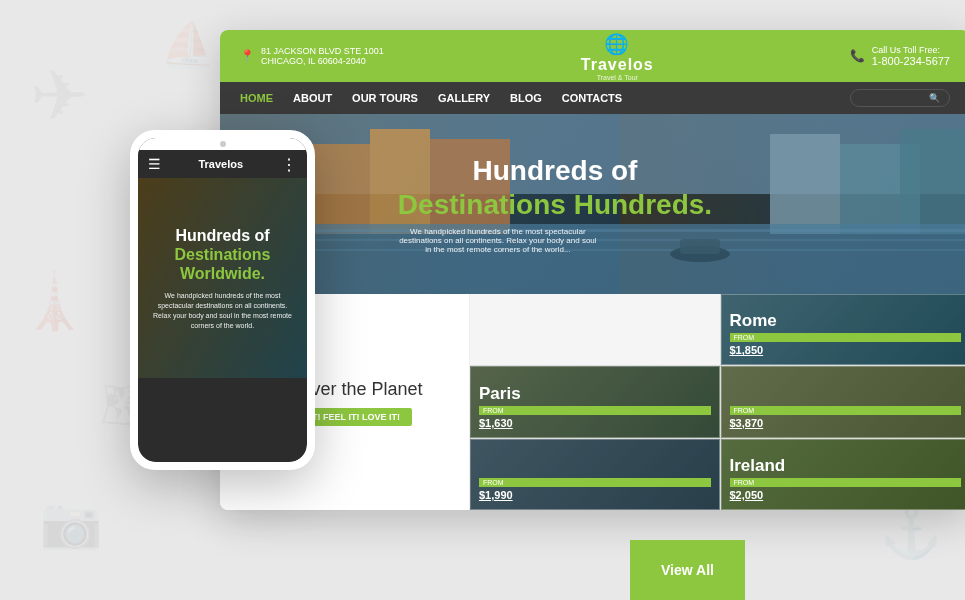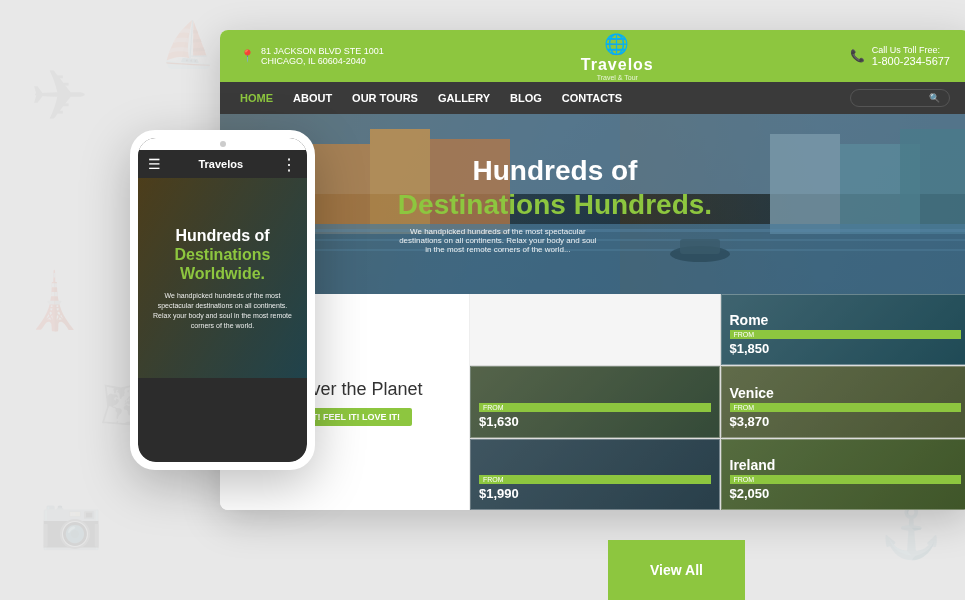--- a/index.html
+++ b/index.html
@@ -203,35 +203,36 @@
       position: relative;
       z-index: 2;
       padding: 8px;
       height: 100%;
       display: flex;
       flex-direction: column;
       justify-content: flex-end;
     }
     .dest-name {
       color: white;
-      font-size: 14px;
+      font-size: 17px;
       font-weight: bold;
     }
     .dest-from-label {
       background: #8dc63f;
       color: white;
       font-size: 7px;
       padding: 1px 4px;
       display: inline-block;
       margin: 2px 0;
     }
     .dest-price {
       color: white;
-      font-size: 13px;
-      font-weight: bold;
+      font-size: 11px;
+      font-weight: bold;
+      text-decoration: underline;
     }
 
     
     .mobile-mockup {
       position: absolute;
       top: 130px;
       left: 130px;
       width: 185px;
       height: 340px;
       background: white;
@@ -423,28 +424,28 @@
           <div class="dest-from-label">FROM</div>
           <div class="dest-price">$1,850</div>
         </div>
       </div>
 
       <div style="background:#f5f5f5; grid-column:1; grid-row:1; display:flex;align-items:center;justify-content:center;">
       </div>
 
       <div class="dest-card" style="background:linear-gradient(rgba(0,0,0,0.3),rgba(0,0,0,0.3)),linear-gradient(135deg,#7a8f6a,#4a6a50); grid-column:1; grid-row:2;">
         <div class="dest-card-info">
+          <div class="dest-name">Paris</div>
           <div class="dest-from-label">FROM</div>
           <div class="dest-price">$1,630</div>
         </div>
       </div>
 
       <div class="dest-card" style="background:linear-gradient(rgba(0,0,0,0.3),rgba(0,0,0,0.3)),linear-gradient(135deg,#8a9a6a,#6a7a4a); grid-column:2; grid-row:2;">
         <div class="dest-card-info">
-          <div class="dest-name">Venice</div>
           <div class="dest-from-label">FROM</div>
           <div class="dest-price">$3,870</div>
         </div>
       </div>
 
       <div class="dest-card" style="background:linear-gradient(rgba(0,0,0,0.3),rgba(0,0,0,0.3)),linear-gradient(135deg,#5a7a8a,#3a5a6a); grid-column:1; grid-row:3;">
         <div class="dest-card-info">
           <div class="dest-from-label">FROM</div>
           <div class="dest-price">$1,990</div>
         </div>
@@ -481,15 +482,15 @@
           <span>Hundreds of</span><br>
           <span class="mobile-hero-green">Destinations</span><br>
           <span class="mobile-hero-green">Worldwide.</span>
         </div>
         <div class="mobile-hero-text">We handpicked hundreds of the most spectacular destinations on all continents. Relax your body and soul in the most remote corners of the world.</div>
       </div>
     </div>
   </div>
 </div>
 
-<div style="position:absolute; bottom:0; right:220px; width:137px; height:60px; background:#8dc63f; display:flex; align-items:center; justify-content:center; z-index:2;">
+<div style="position:absolute; bottom:0; right:220px; width:115px; height:60px; background:#8dc63f; display:flex; align-items:center; justify-content:center; z-index:2;">
   <span style="color:white; font-weight:bold; font-size:14px;">View All</span>
 </div>
 
 </body></html>

